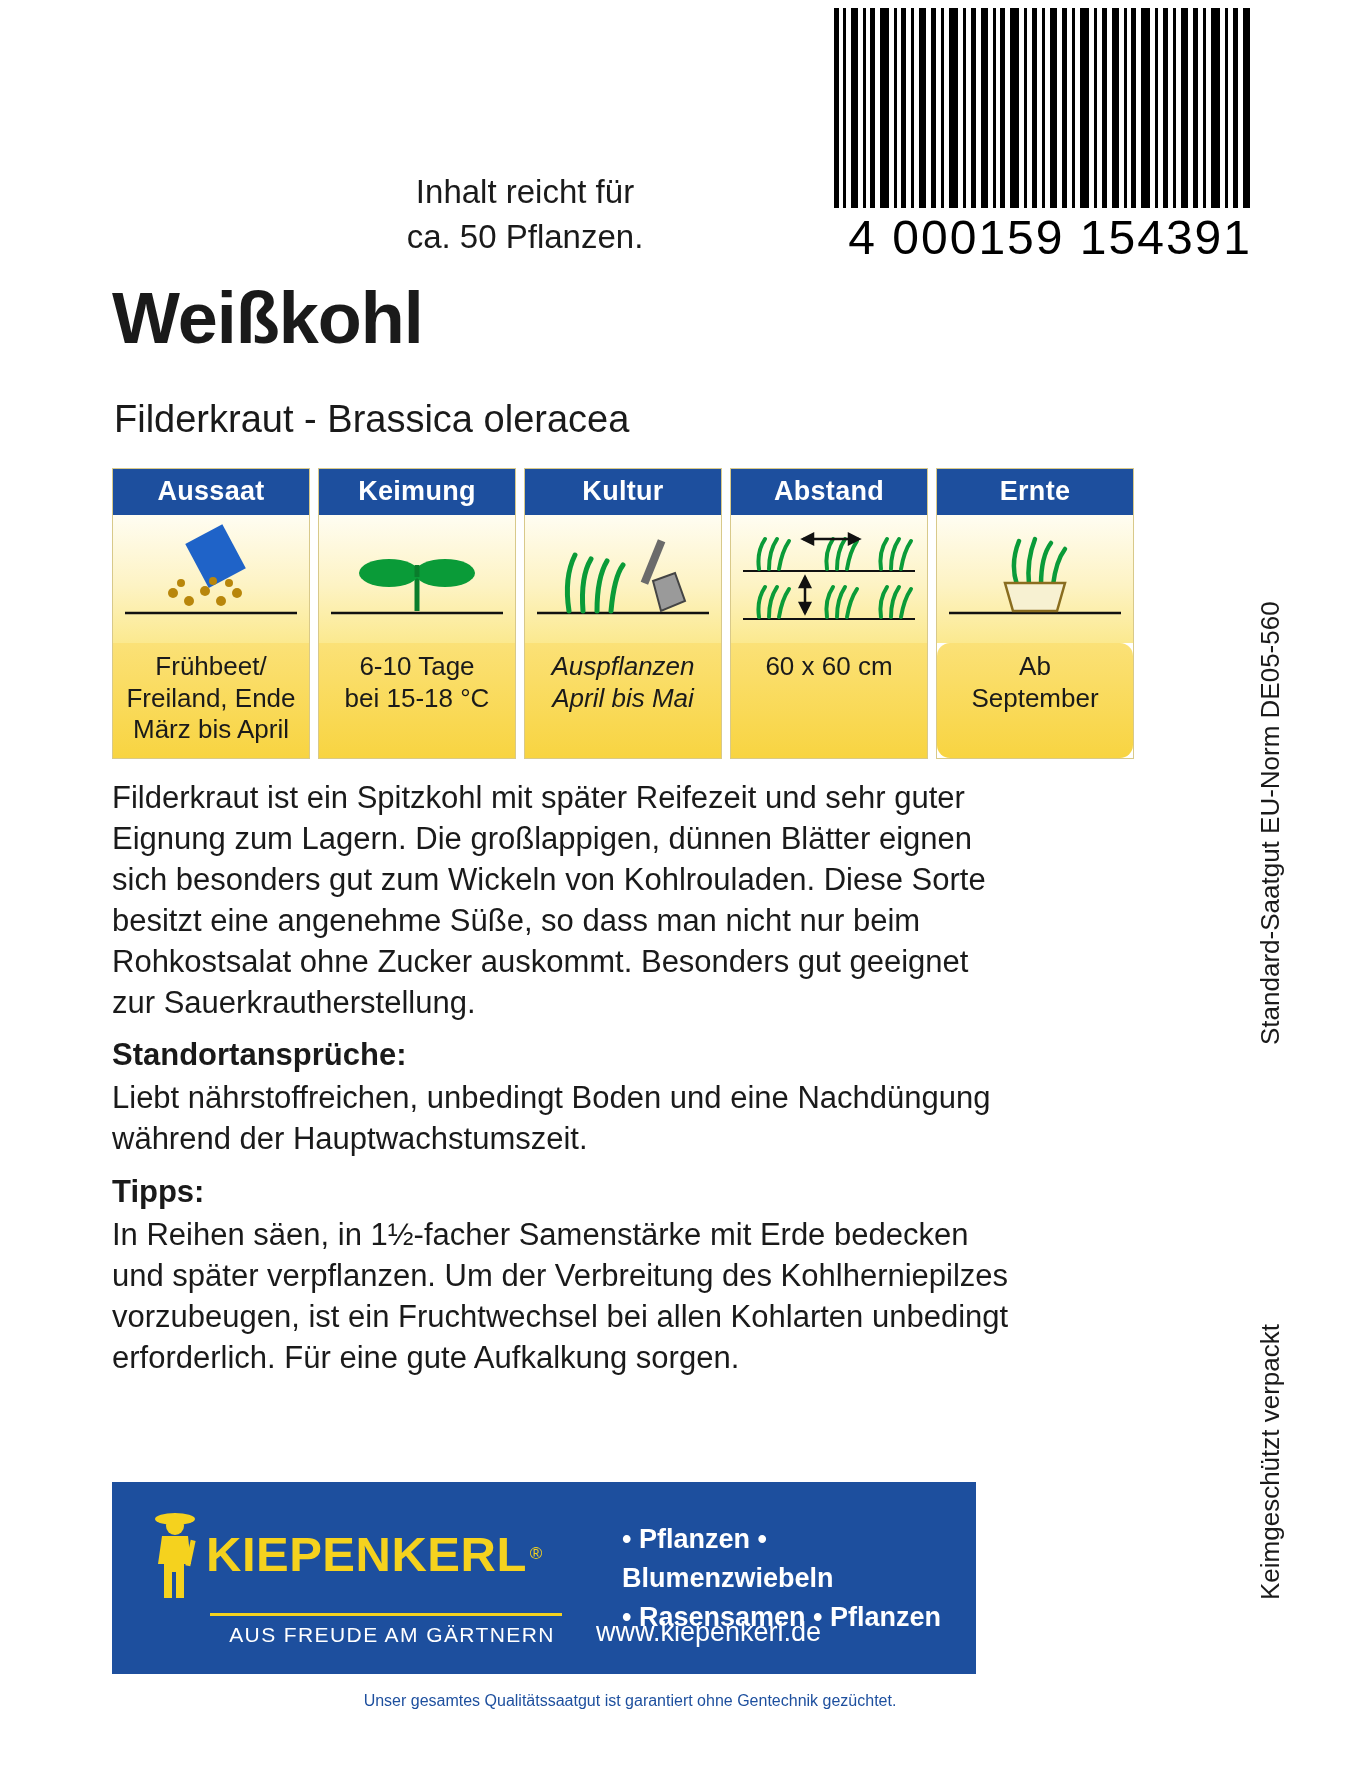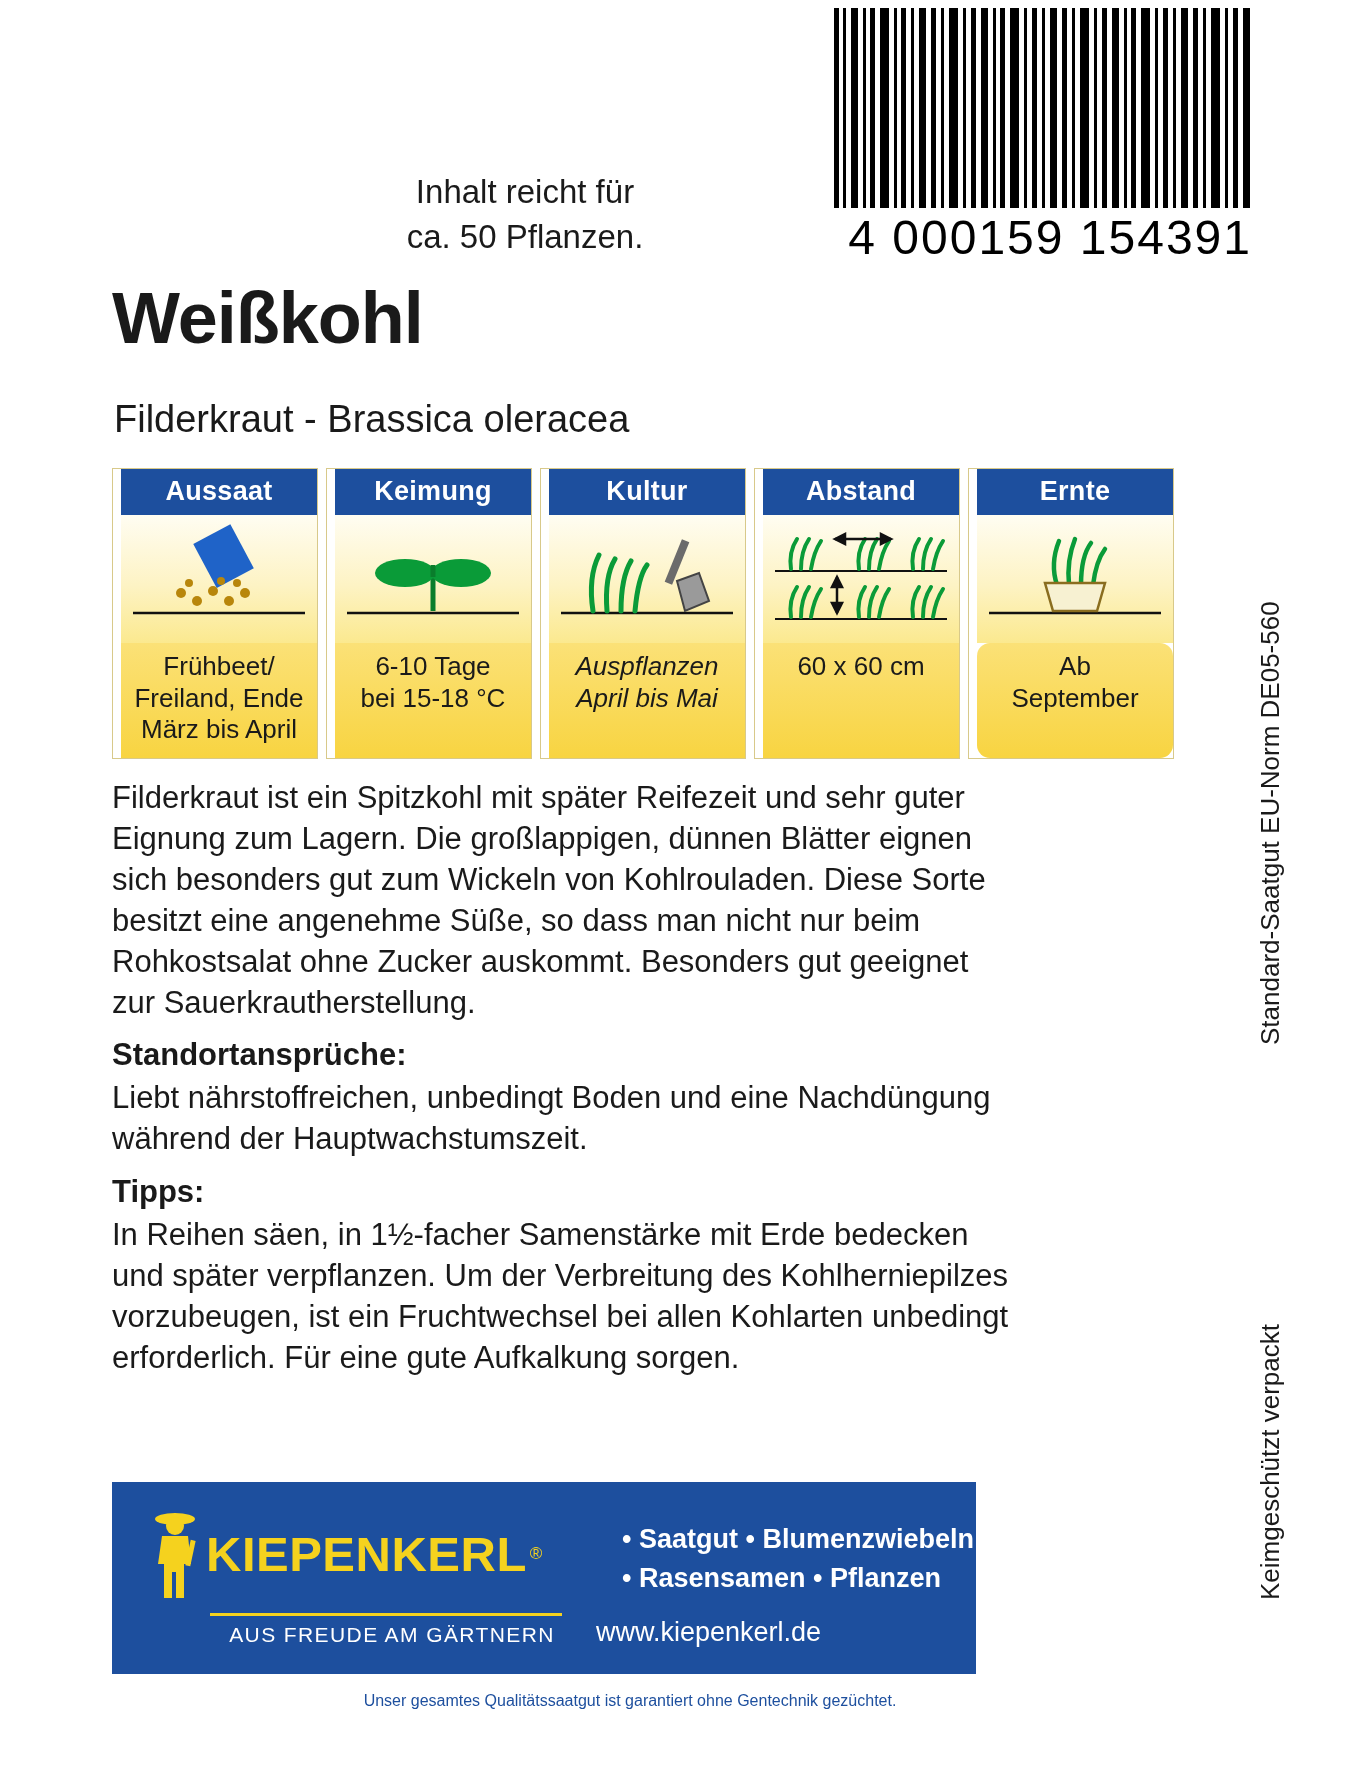--- a/index.html
+++ b/index.html
@@ -77,21 +77,20 @@
     top: 468px;
     left: 112px;
     display: flex;
     gap: 8px;
   }
   .panel {
     width: 196px;
     display: flex;
     flex-direction: column;
     border: 1px solid #d8c98a;
-    padding-left: 8px;
   }
   .panel-head {
     background: #1d4f9e;
     color: #ffffff;
     font-size: 27px;
     font-weight: bold;
     text-align: center;
     padding: 7px 0 8px 0;
     letter-spacing: 0.3px;
   }
@@ -417,19 +416,19 @@
           <rect x="44" y="34" width="5" height="26" transform="rotate(12 46 47)"></rect>
         </g>
       </svg>
       <div class="logo-word">KIEPENKERL</div>
       <div class="logo-reg">®</div>
     </div>
     <div class="logo-rule"></div>
     <div class="logo-tag">AUS FREUDE AM GÄRTNERN</div>
   </div>
   <div class="footer-list">
-    <div>• Saatgut • Blumenzwiebeln</div>
+    <div>• Pflanzen • Blumenzwiebeln</div>
     <div>• Rasensamen • Pflanzen</div>
   </div>
   <div class="footer-url">www.kiepenkerl.de</div>
 </div>
 
 <div class="footer-note">Unser gesamtes Qualitätssaatgut ist garantiert ohne Gentechnik gezüchtet.</div>
 
 </body></html>

